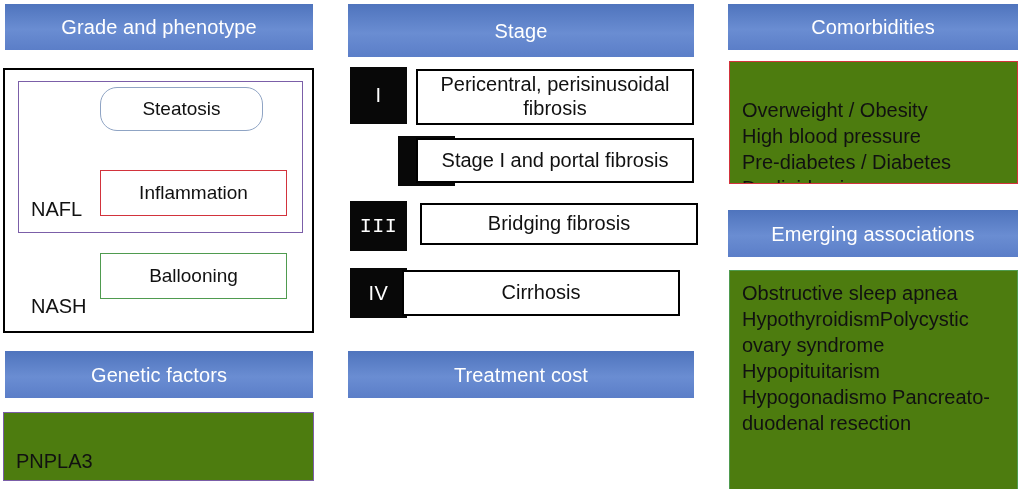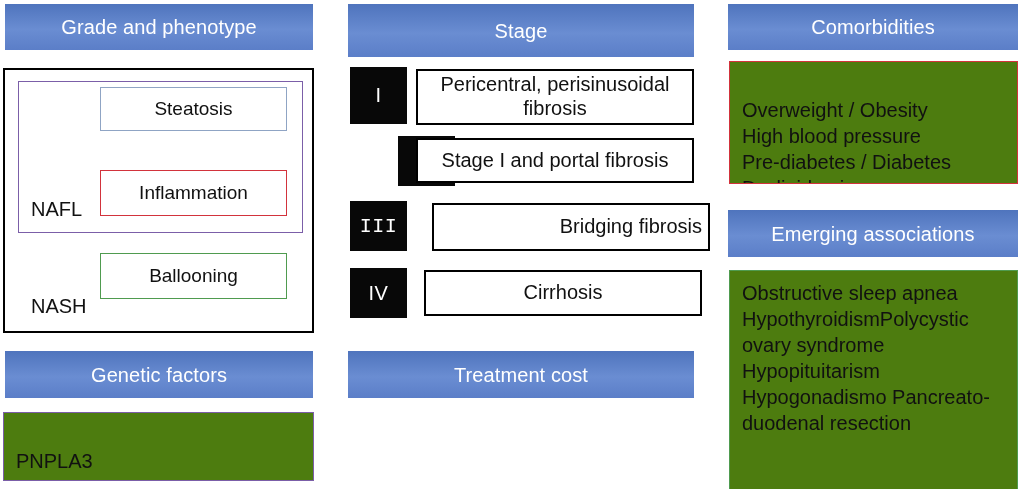--- a/index.html
+++ b/index.html
@@ -120,21 +120,21 @@
   </div>
 
   <div class="box box-black" style="left:3px; top:68px; width:311px; height:265px;"></div>
 
   <div class="box box-purple" style="left:18px; top:81px; width:285px; height:152px;"></div>
 
   <span class="corner-label" style="left:31px; top:198px;">NAFL</span>
 
   <span class="corner-label" style="left:31px; top:295px;">NASH</span>
 
-  <div class="chip box-blue" style="left:100px; top:87px; width:187px; height:44px;">
+  <div class="chip box-blue" style="left:100px; top:87px; width:163px; height:44px;border-radius:17px;">
     <span>Steatosis</span>
   </div>
 
   <div class="chip box-red" style="left:100px; top:170px; width:187px; height:46px;">
     <span>Inflammation</span>
   </div>
 
   <div class="chip box-green" style="left:100px; top:253px; width:187px; height:46px;">
     <span>Ballooning</span>
   </div>
@@ -162,28 +162,28 @@
   <div class="stage-num" style="left:350px; top:136px; width:57px; height:50px;margin-left:48px;">
     <span>II</span>
   </div>
   <div class="stage-txt" style="left:416px; top:138px; width:278px; height:45px;">
     <span>Stage I and portal fibrosis</span>
   </div>
 
   <div class="stage-num" style="left:350px; top:201px; width:57px; height:50px;font-family:Liberation Mono, monospace;">
     <span>III</span>
   </div>
-  <div class="stage-txt" style="left:432px; top:203px; width:278px; height:48px;justify-content:flex-end;">
+  <div class="stage-txt" style="left:420px; top:203px; width:278px; height:42px;">
     <span>Bridging fibrosis</span>
   </div>
 
   <div class="stage-num" style="left:350px; top:268px; width:57px; height:50px;">
     <span>IV</span>
   </div>
-  <div class="stage-txt" style="left:424px; top:270px; width:278px; height:46px;">
+  <div class="stage-txt" style="left:402px; top:270px; width:278px; height:46px;">
     <span>Cirrhosis</span>
   </div>
 
   <div class="hdr" style="left:348px; top:351px; width:346px; height:47px;">
     <span>Treatment cost</span>
   </div>
 
   <div class="hdr" style="left:728px; top:4px; width:290px; height:46px;">
     <span>Comorbidities</span>
   </div>

